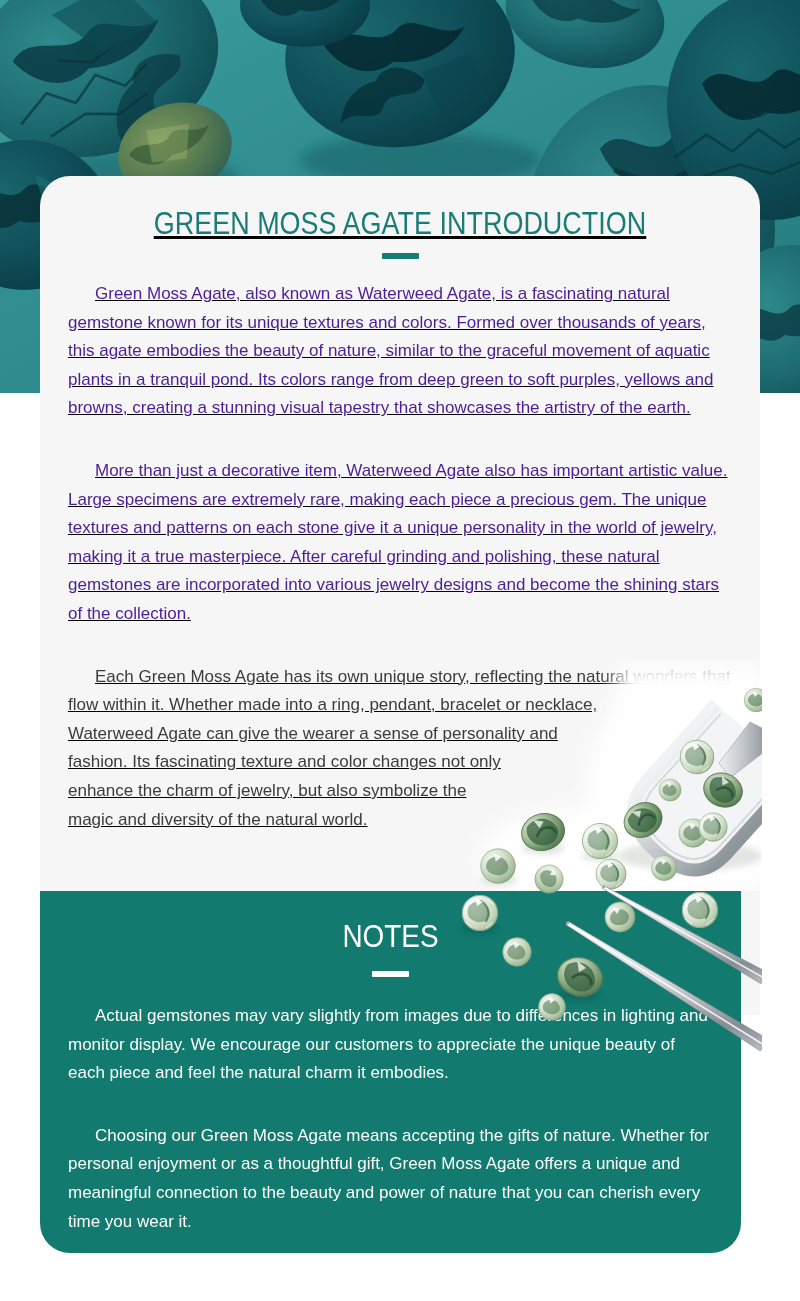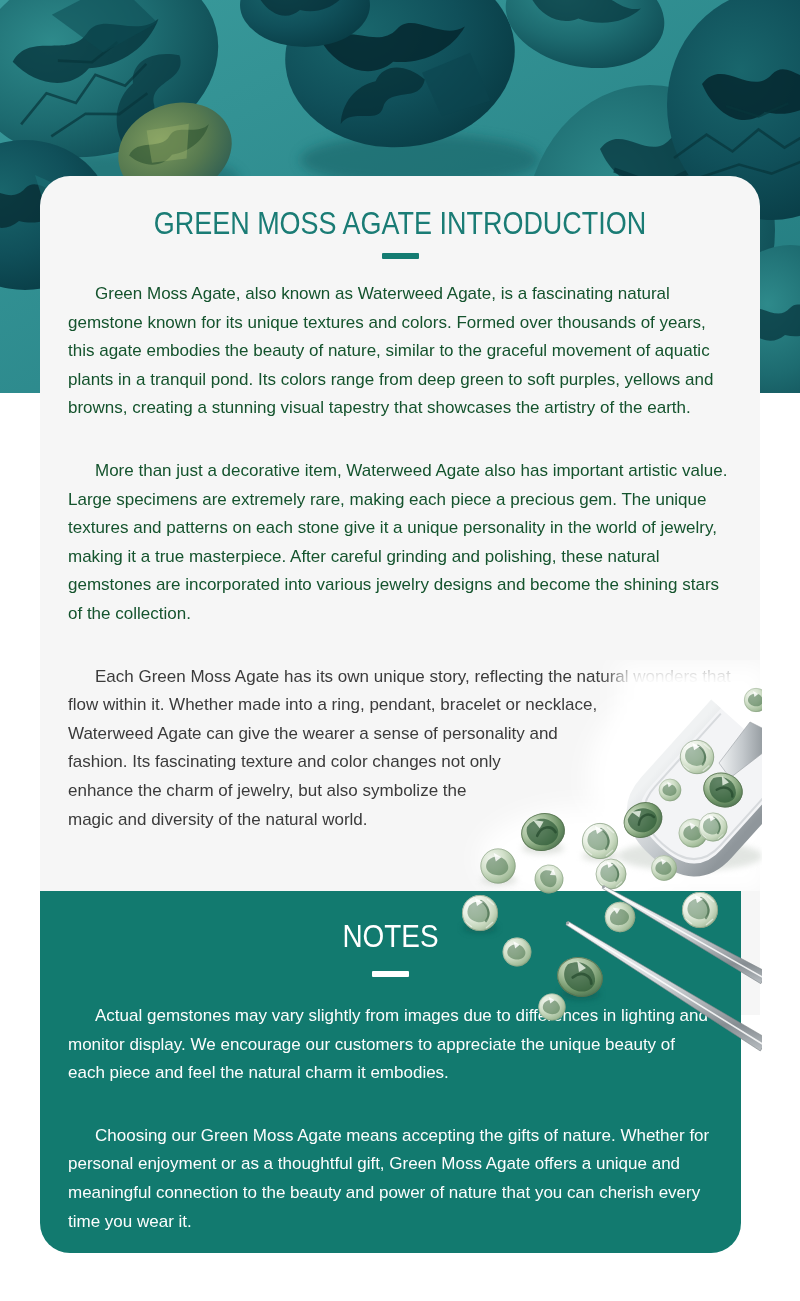--- a/index.html
+++ b/index.html
@@ -7,31 +7,31 @@
     width:800px;height:1301px;position:relative;overflow:hidden;
     background:#ffffff;
     font-family:"Liberation Sans", sans-serif;
     -webkit-font-smoothing:antialiased;
   }
   
   .banner{position:absolute;left:0;top:0;width:800px;height:393px;z-index:1;}
   
   .card{
     position:absolute;left:40px;top:176px;width:720px;height:839px;
-    background:#f6f6f6;border-radius:30px 30px 0 0;z-index:2;
+    background:#f6f6f6;border-radius:30px 30px 0 0;z-index:2;text-decoration:underline;
   }
   .card-inner{padding:33px 28px 0 28px;}
   .sec-title{
     margin:0;text-align:center;font-size:31px;line-height:30px;font-weight:400;
     color:#1a7c75;transform:scaleX(.87);transform-origin:center;white-space:nowrap;
     letter-spacing:0;
   }
   .dash{width:37px;height:6px;border-radius:1px;margin:14px auto 0 auto;background:#147c72;}
   .body-p{
-    margin:34px 0 0 0;font-size:17px;line-height:28.6px;color:#14532d;
+    margin:34px 0 0 0;font-size:17px;line-height:28.6px;color:#4c1d95;
     text-indent:27px;
   }
   .body-p.first{margin-top:21px;}
   .p3wrap{margin:34px 0 0 0;}
   .p3wrap .fl{float:right;clear:right;}
   .f0{width:1px;height:28.6px;}
   .f1{width:70px;height:28.6px;}
   .f2{width:150px;height:28.6px;}
   .f3{width:230px;height:60px;}
   .p3wrap p{margin:0;font-size:17px;line-height:28.6px;color:#3b3b3b;text-indent:27px;}

